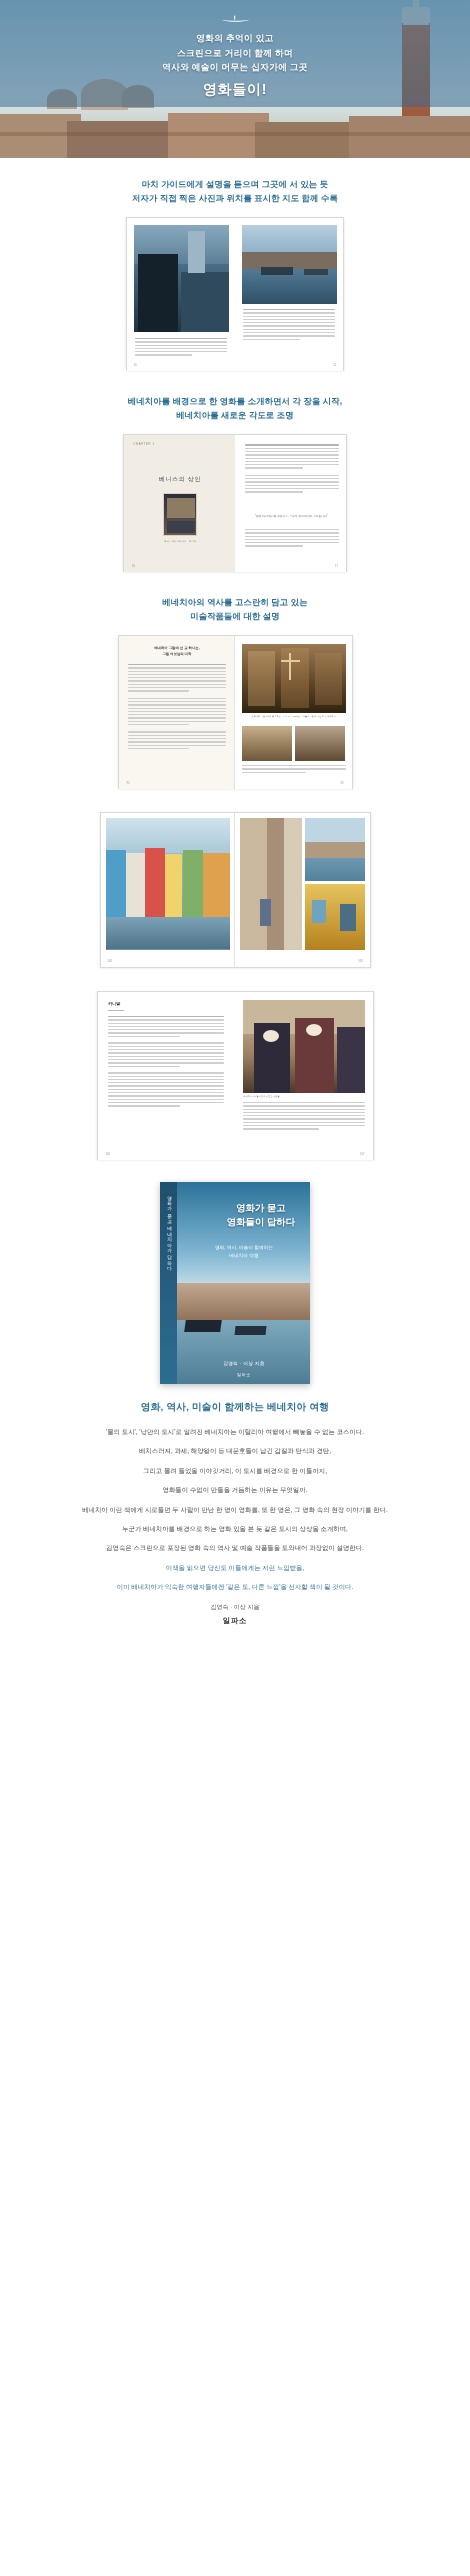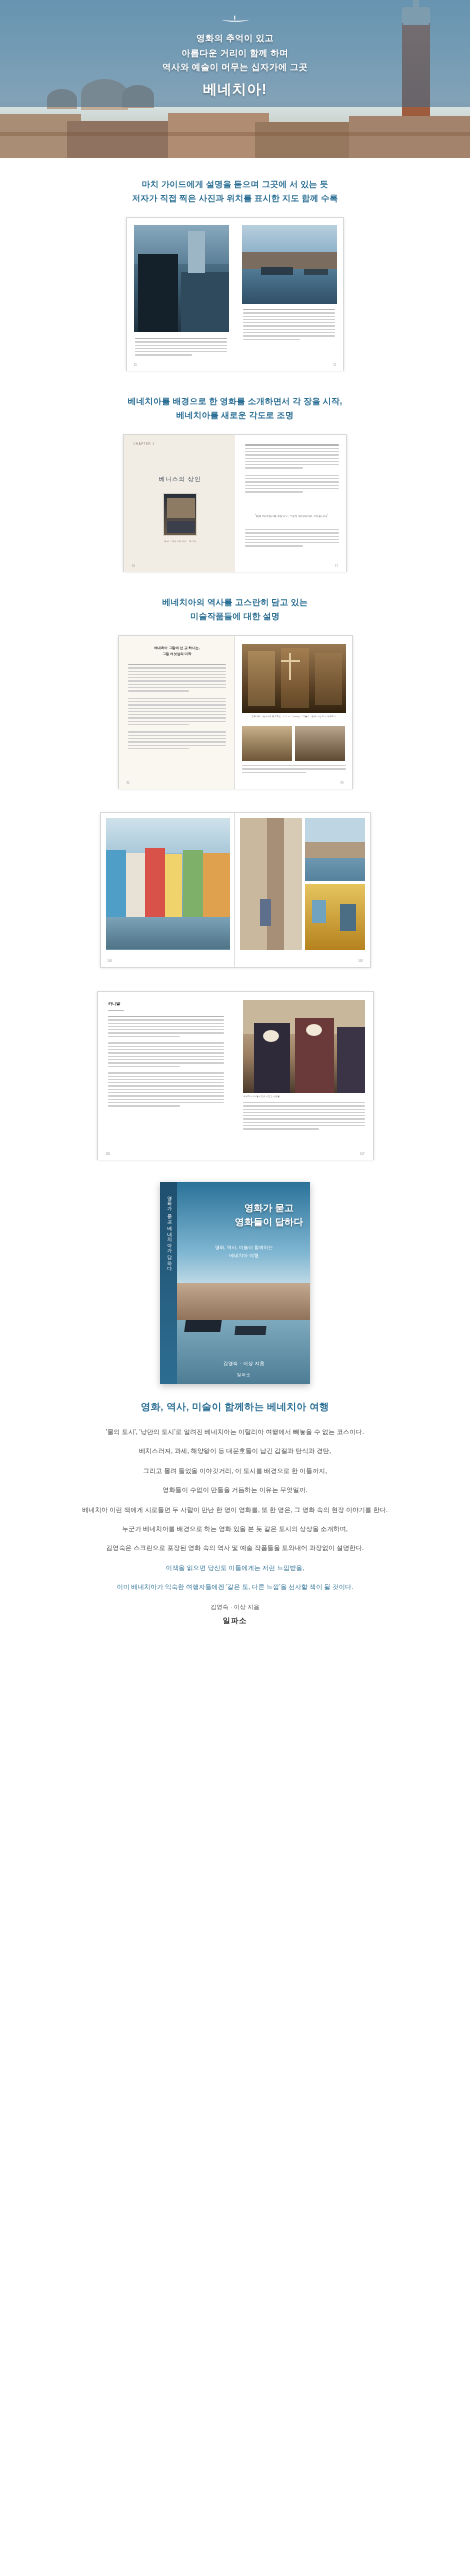--- a/index.html
+++ b/index.html
@@ -116,21 +116,21 @@
     width:133px; height:202px; position:relative; overflow:hidden;
     background:linear-gradient(#2e78a2 0%, #58a0c2 38%, #9fc8d8 55%, #c9b49c 70%, #8a6f5c 100%);
   }
   .cf-sky { position:absolute; left:0; top:0; width:133px; height:101px;
             background:linear-gradient(#2b7299,#7fb6d2 70%,#bcd8e4 100%); }
   .cf-water { position:absolute; left:0; bottom:0; width:133px; height:64px;
               background:linear-gradient(#7ea9bd,#4d7d95); }
   .cf-build { position:absolute; left:0; top:101px; width:133px; height:39px;
               background:linear-gradient(#c2a98f,#8e6f58); }
   .cover-title {
-    position:absolute; left:8px; top:19px; width:121px; text-align:center;
+    position:absolute; left:0; top:19px; width:121px; text-align:center;
     color:#fff; font-size:9.4px; font-weight:bold; line-height:14.8px;
     text-shadow:0 0.7px 2px rgba(0,0,0,.4);
     padding-left:46px;
   }
   .cover-sub {
     position:absolute; left:0; top:62px; width:133px; text-align:center;
     color:#fff; font-size:4.7px; line-height:8px; opacity:.95;
   }
   .cover-author {
     position:absolute; left:0; bottom:17.5px; width:133px; text-align:center;
@@ -176,23 +176,23 @@
   <div class="roof-line"></div>
 
   <div class="hero-overlay"></div>
 
   <div class="hero-text">
     <svg class="hero-mark" viewBox="0 0 46 12">
       <path d="M2 7 C12 11, 34 11, 44 7 C34 9, 12 9, 2 7 Z" fill="#ffffff"></path>
       <rect x="21" y="1" width="1.6" height="6" fill="#ffffff"></rect>
     </svg>
     <div class="hero-line">영화의 추억이 있고</div>
-    <div class="hero-line">아름다운 거리이 함께 하며</div>
+    <div class="hero-line">스크린으로 거리이 함께 하며</div>
     <div class="hero-line">역사와 예술이 머무는 십자가에 그곳</div>
-    <div class="hero-title">베네치아!</div>
+    <div class="hero-title">영화들이!</div>
   </div>
 </div>
 
 <div class="section">
   <div class="sec-head">
     마치 가이드에게 설명을 듣으며 그곳에 서 있는 듯<br>저자가 직접 찍은 사진과 위치를 표시한 지도 함께 수록
   </div>
 
   <div class="spread" style="width:218px;height:154px;">
     <div class="page-left" style="width:108px;height:153px;">

